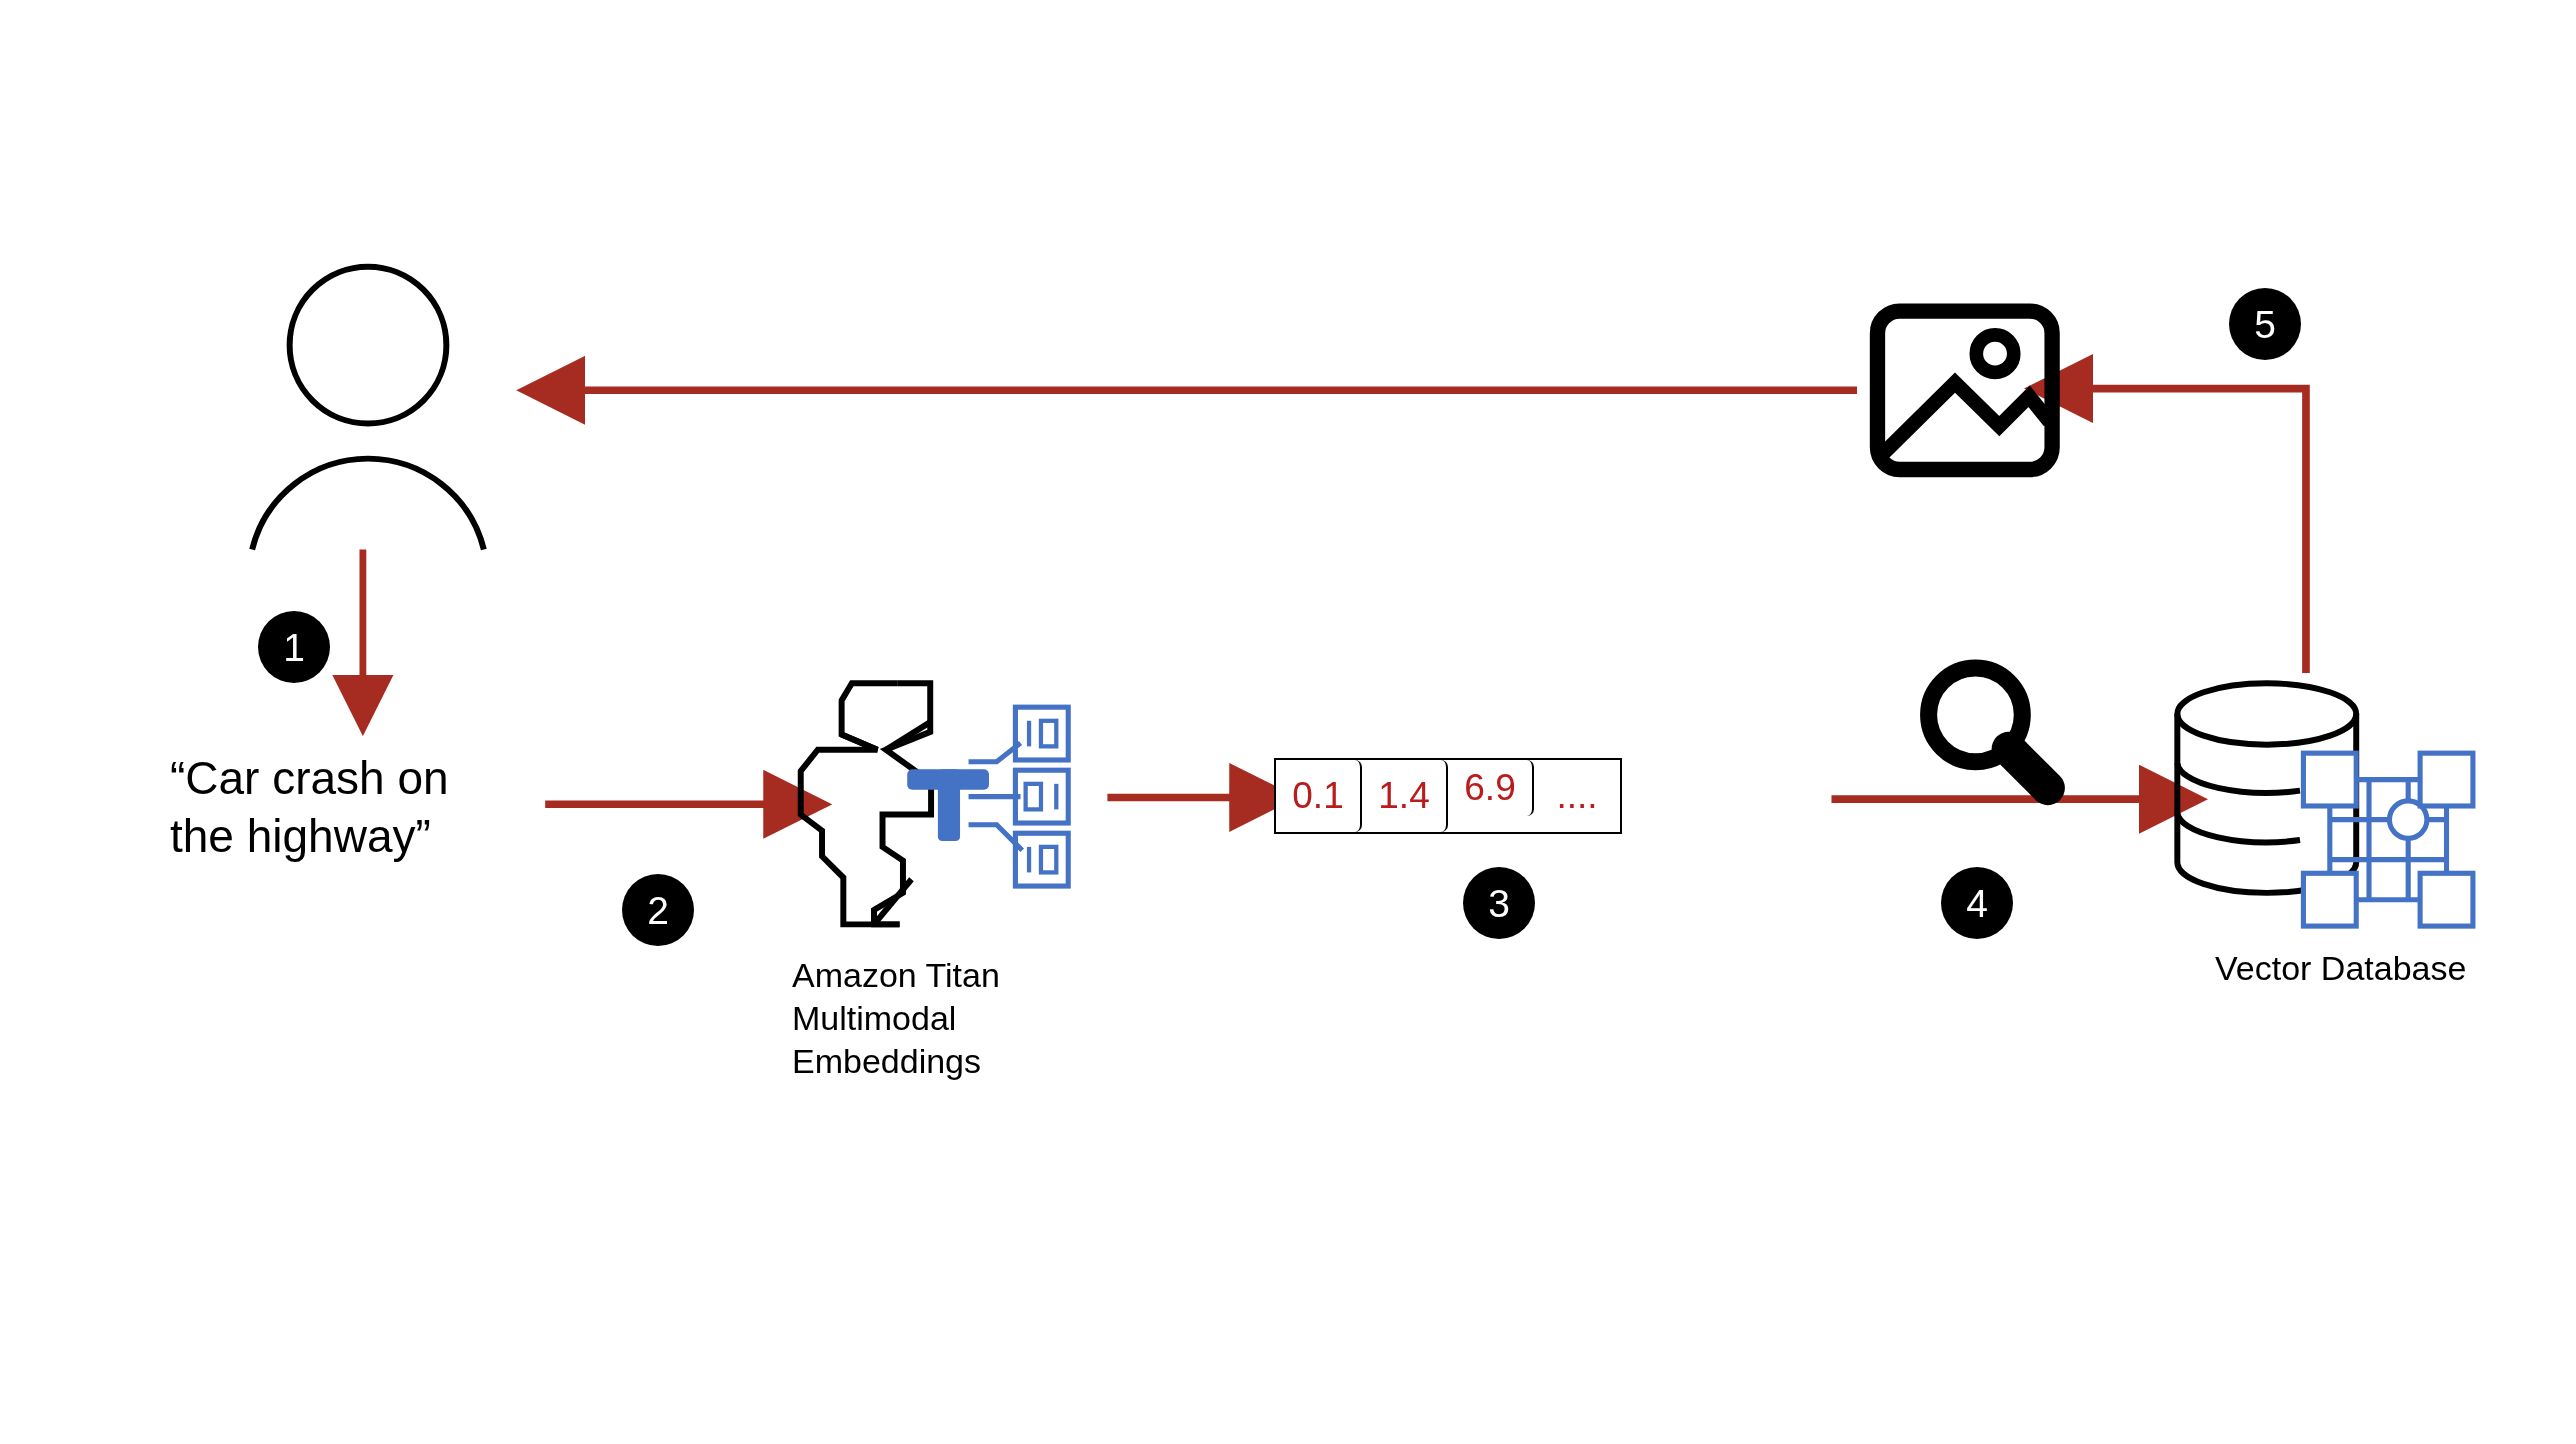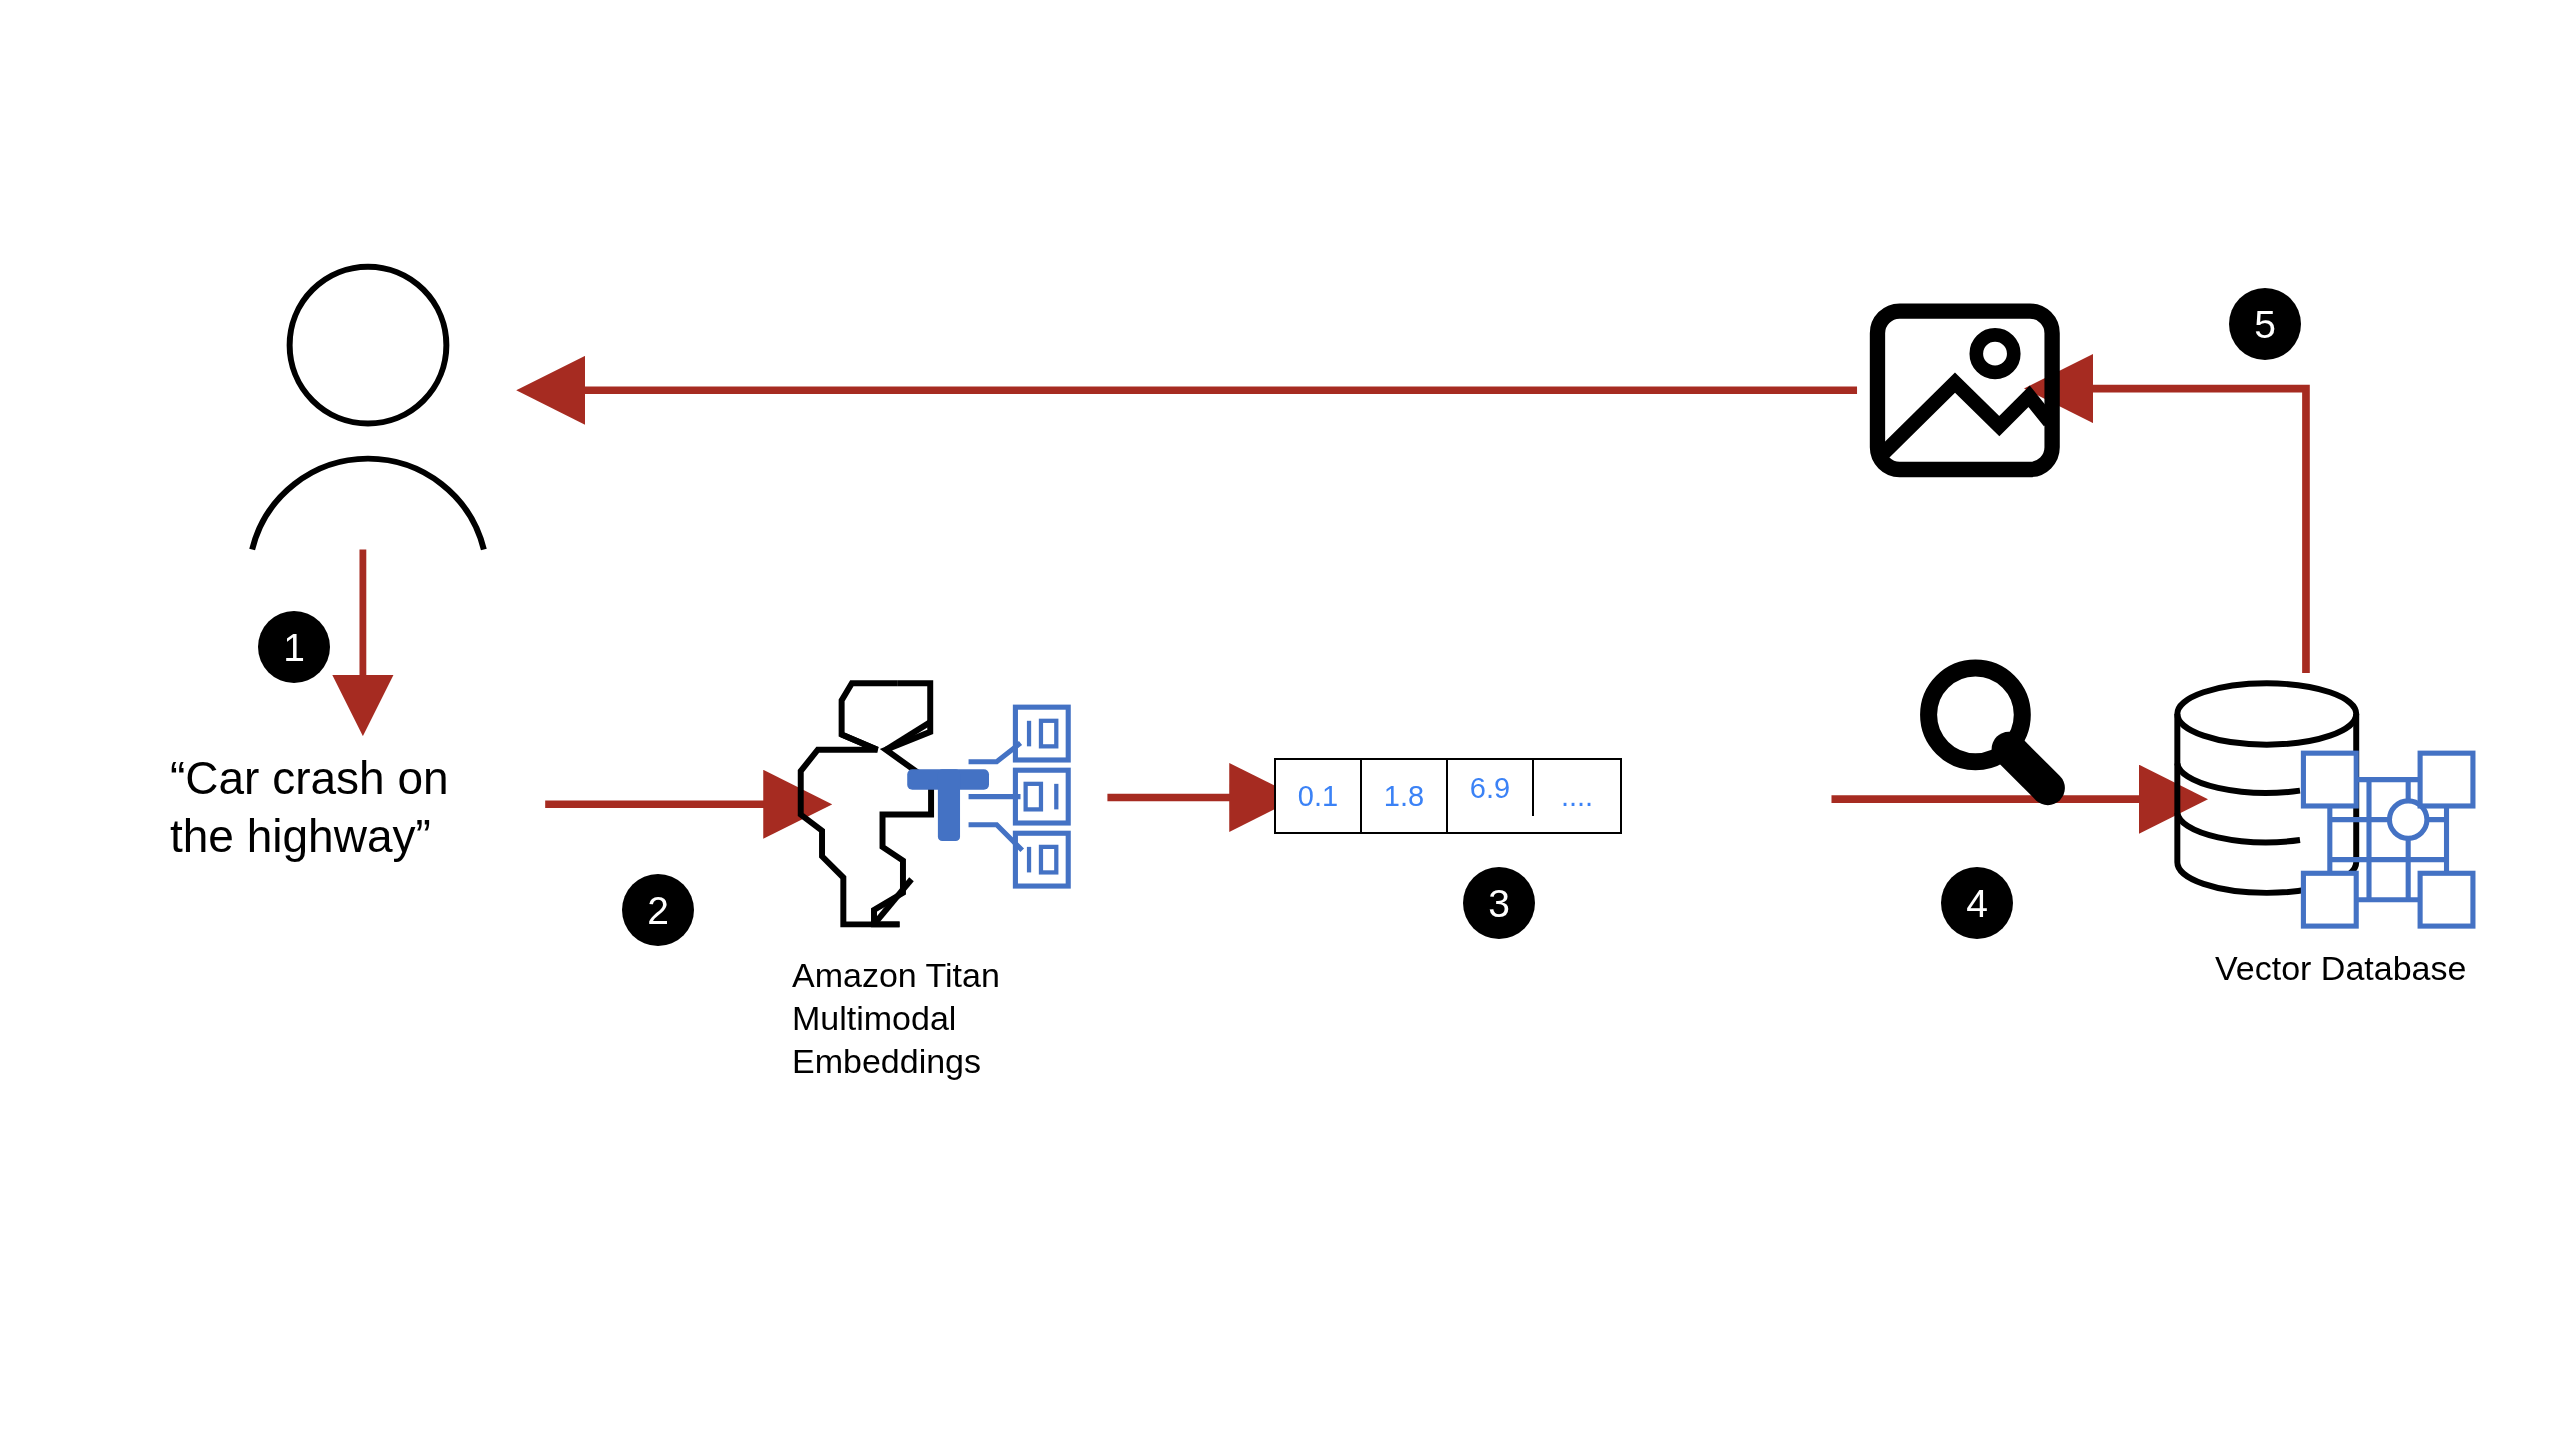--- a/index.html
+++ b/index.html
@@ -12,21 +12,21 @@
   .query-text{font-size:46px;}
   .titan-label{font-size:34px;}
   .vdb-label{font-size:34px;}
 
   .badge{position:absolute;border-radius:50%;background:#000;color:#fff;
          display:flex;align-items:center;justify-content:center;
          font-size:39px;line-height:1;}
 
   .cellrow{position:absolute;display:flex;border:2.6px solid #000;background:#fff;}
   .cell{display:flex;align-items:center;justify-content:center;
-        font-size:29px;color:#3b82f6;border-right:2.6px solid #000;box-sizing:border-box;}
+        font-size:37px;color:#b91c1c;border-right:2.6px solid #000;box-sizing:border-box;border-radius:7px;}
   .cell:last-child{border-right:none;}
 </style>
 </head>
 <body>
 
 <div class="canvas">
 
   <svg class="layer" viewBox="0 0 3024 1696">
     <defs>
       <marker id="ah-r" markerWidth="9" markerHeight="9" refX="1" refY="4.5" orient="auto" markerUnits="strokeWidth">
@@ -99,21 +99,21 @@
       <rect x="1222" y="994" width="18" height="30"></rect>
     </g>
   </svg>
 
   <div class="txt titan-label" style="left:792px;top:954px;width:264px;">Amazon Titan
 Multimodal
 Embeddings</div>
 
   <div class="cellrow" style="left:1274px;top:758px;">
     <div class="cell" style="width:86px;height:72px;">0.1</div>
-    <div class="cell" style="width:86px;height:72px;">1.8</div>
+    <div class="cell" style="width:86px;height:72px;">1.4</div>
     <div class="cell" style="width:86px;height:56px;">6.9</div>
     <div class="cell" style="width:86px;height:72px;">....</div>
   </div>
 
   <svg class="layer" viewBox="0 0 3024 1696">
     <circle cx="2319" cy="839" r="55" fill="none" stroke="#000" stroke-width="20"></circle>
     <line x1="2358" y1="879" x2="2404" y2="925" stroke="#000" stroke-width="40" stroke-linecap="round"></line>
   </svg>
 
   <svg class="layer" viewBox="0 0 3024 1696">

